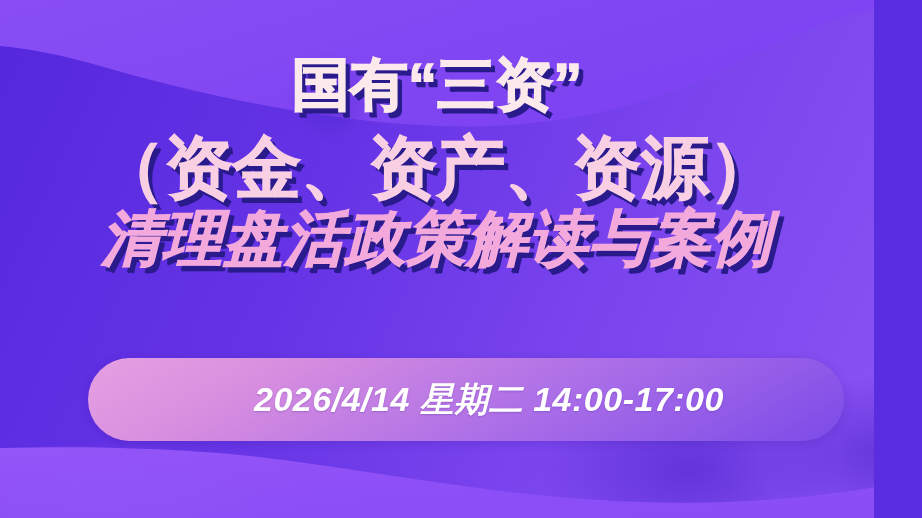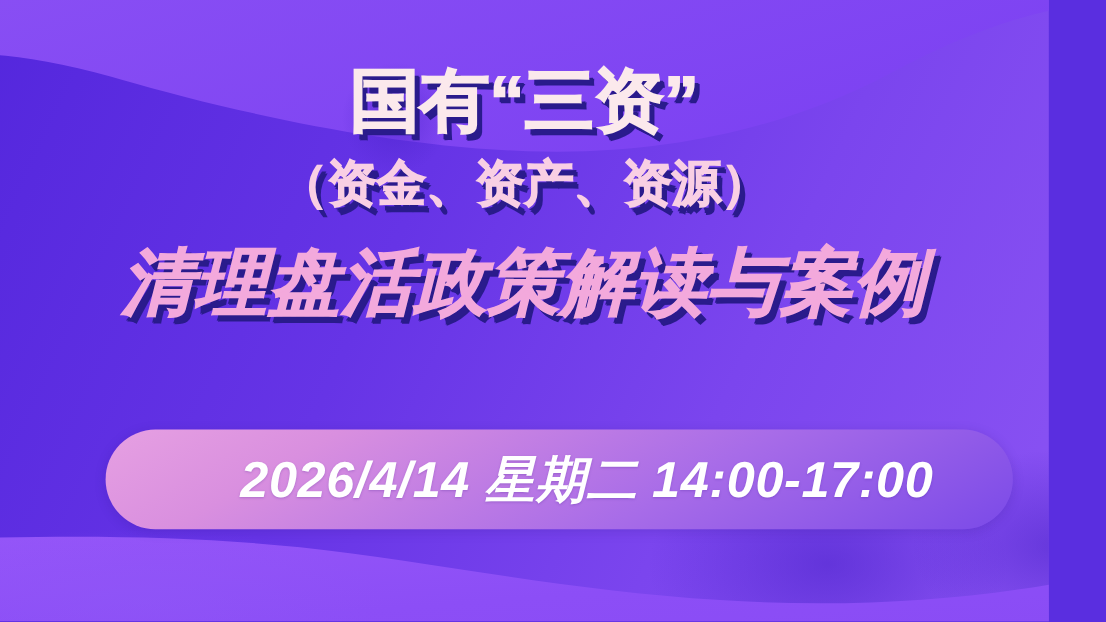--- a/index.html
+++ b/index.html
@@ -31,26 +31,26 @@
   .line1{
     font-size:57px;
     font-weight:900;
     color:#fbe9ec;
     text-shadow:4px 5px 0 #2a1b8c, 5px 6px 0 #2a1b8c;
     -webkit-text-stroke:1.5px #fbe9ec;
     margin-bottom:20px;
     transform:scaleX(1.02);
   }
   .line2{
-    font-size:41px;
+    font-size:68px;
     font-weight:900;
     color:#f9cfe4;
     text-shadow:4px 5px 0 #2a1b8c, 5px 6px 0 #2a1b8c;
     -webkit-text-stroke:1.2px #f9cfe4;
-    margin-bottom:32px;
+    margin-bottom:8px;
   }
   .line3{
     font-size:60px;
     font-weight:900;
     font-style:italic;
     color:#f3a9dc;
     text-shadow:4px 5px 0 #2a1b8c, 5px 6px 0 #2a1b8c;
     -webkit-text-stroke:1.2px #f3a9dc;
     letter-spacing:1px;
   }
@@ -60,21 +60,21 @@
   }
   .pill{
     width:100%;height:100%;
     border-radius:42px;
     background:linear-gradient(150deg,#e6a0e2 0%,#d98fdf 22%,#a86ce8 62%,#7b4ae8 100%);
     display:flex;align-items:center;justify-content:center;
     box-shadow:0 2px 10px rgba(40,18,120,.18);
   }
   .pill-text{
     color:#ffffff;
-    font-size:42px;
+    font-size:34px;
     font-weight:900;
     font-style:italic;
     letter-spacing:0.5px;
     white-space:nowrap;
     text-shadow:0 1px 2px rgba(60,25,140,.25);
     margin-left:46px;
   }
 </style>
 </head>
 <body>

